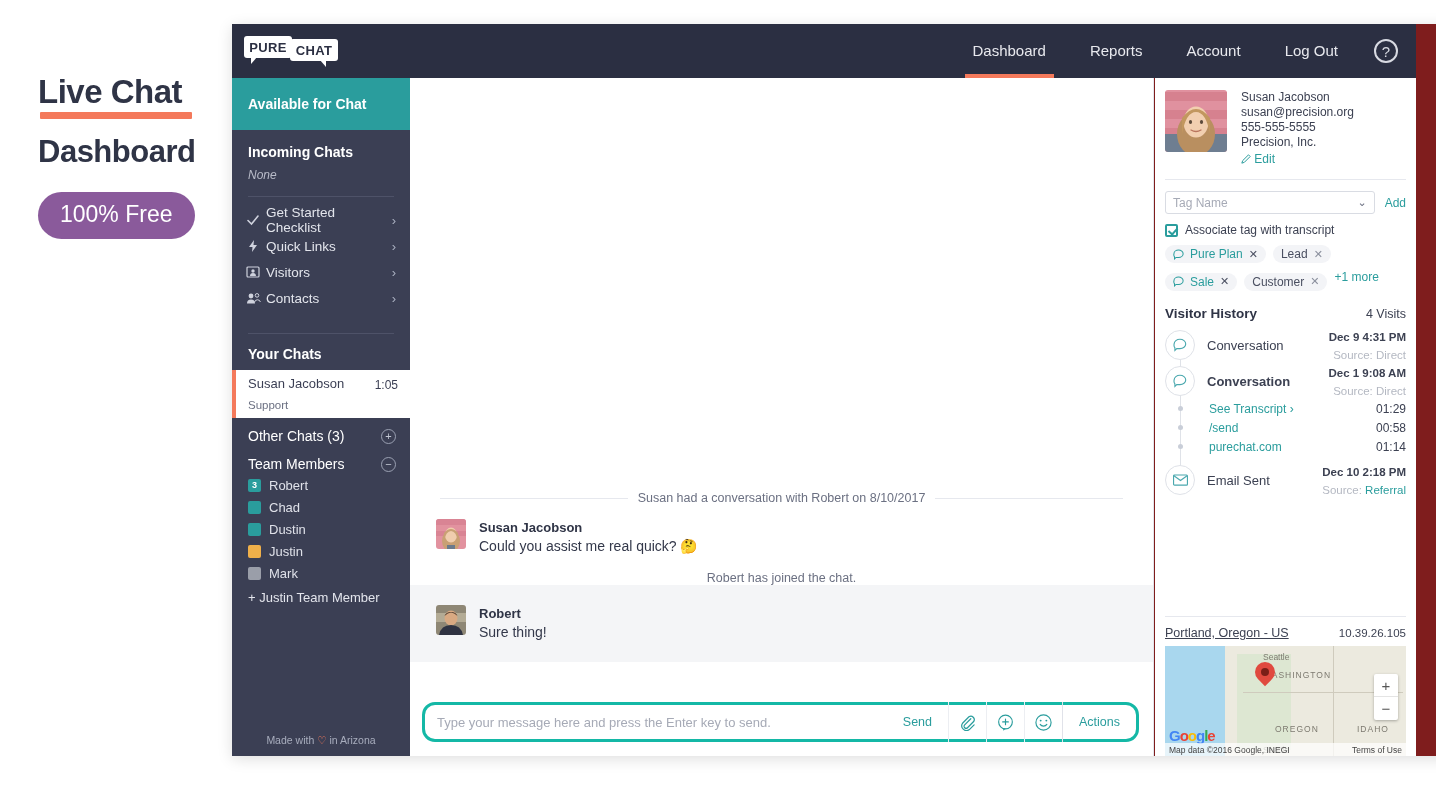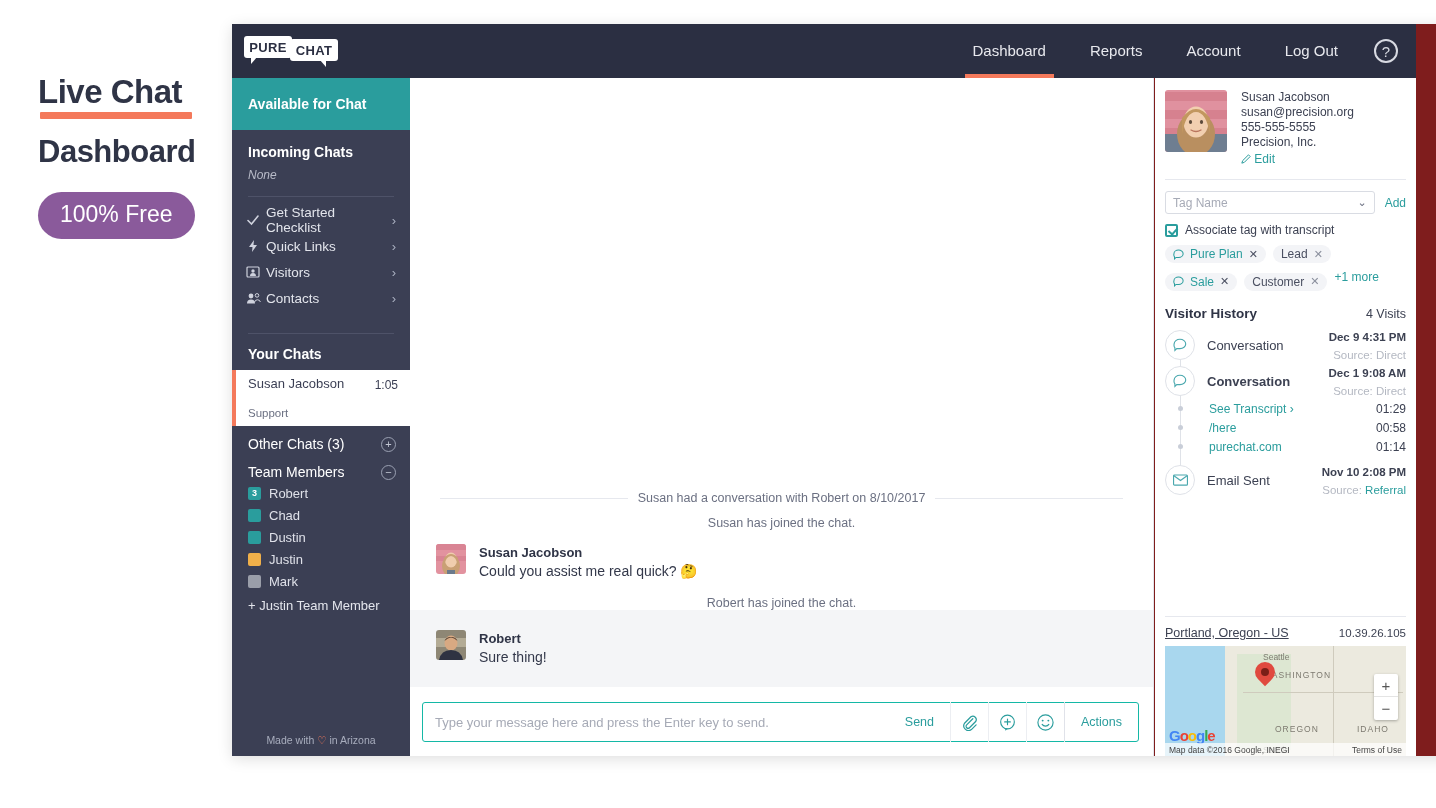--- a/index.html
+++ b/index.html
@@ -99,21 +99,21 @@
   .sb-ico { width: 20px; color: #cfd2dd; font-size: 13px; display: inline-block; }
   .sb-ico svg { display: block; }
   .sb-label { flex: 1; }
   .sb-chev { color: #aab0c0; font-size: 13px; }
   .sb-title2 { font-size: 14px; font-weight: bold; padding: 12px 16px 8px 16px; }
   .chat-active {
     background: #fff; border-left: 4px solid #f4795b;
     padding: 6px 12px 7px 12px; display: flex; align-items: flex-start; cursor: pointer;
   }
   .ca-name { font-size: 13px; color: #3b3f54; }
-  .ca-role { font-size: 11.5px; color: #6b7082; margin-top: 16px; }
+  .ca-role { font-size: 11.5px; color: #6b7082; margin-top: 8px; }
   .ca-time { margin-left: auto; font-size: 12px; color: #3b3f54; padding-top: 2px; }
   .sb-row {
     display: flex; align-items: center; padding: 10px 14px 2px 16px;
     font-size: 14px; font-weight: normal; cursor: pointer;
   }
   .circ-btn {
     margin-left: auto; width: 15px; height: 15px; border: 1px solid #9aa0b2;
     border-radius: 50%; color: #c3c7d4; font-size: 11px; line-height: 13px;
     text-align: center; cursor: pointer;
   }
@@ -146,21 +146,21 @@
   .sys-line { text-align: center; font-size: 12.5px; color: #6b7082; margin-top: 11px; }
   .msg { display: flex; padding: 14px 0 6px 26px; }
   .msg.alt { background: #f4f5f7; padding: 20px 0 22px 26px; }
   .av { width: 30px; height: 30px; border-radius: 3px; overflow: hidden; flex: 0 0 30px; margin-right: 13px; }
   .mbody { padding-top: 1px; }
   .m-who { font-size: 13px; font-weight: bold; color: #2f3446; }
   .m-txt { font-size: 14px; color: #33384a; margin-top: 3px; }
 
   .composer {
     position: absolute; left: 12px; right: 14px; bottom: 14px; height: 40px;
-    border: 1px solid #14b8a6; border-radius: 3px; display: flex; align-items: center;
+    border: 3px solid #14b8a6; border-radius: 13px; display: flex; align-items: center;
     background: #fff;
   }
   .comp-input {
     flex: 1; border: 0; outline: none; padding: 0 12px;
     font-size: 13px; color: #33384a; font-family: "Liberation Sans", sans-serif;
     background: transparent;
   }
   .comp-input::placeholder { color: #a6aab6; }
   .send-btn { font-size: 12.5px; color: #2a9d9d; padding: 0 16px 0 6px; cursor: pointer; text-align: right; }
   .comp-ico {
@@ -405,21 +405,20 @@
       <div class="sb-foot">
         <span>Made with </span><span class="heart">♡</span><span> in Arizona</span>
       </div>
     </div>
 
     <div class="chat">
       <div class="chat-scroll">
         <div class="sys-sep">
           <span>Susan had a conversation with Robert on 8/10/2017</span>
         </div>
-        <div class="sys-line">Susan has joined the chat.</div>
 
         <div class="msg">
           <div class="av">
             <svg width="30" height="30" viewBox="0 0 30 30">
               <rect width="30" height="30" fill="#e2929f"></rect>
               <rect y="0" width="30" height="6" fill="#d98494"></rect>
               <rect y="12" width="30" height="5" fill="#d98494"></rect>
               <ellipse cx="15" cy="22" rx="9" ry="11" fill="#c9a074"></ellipse>
               <ellipse cx="15" cy="16" rx="6" ry="7.5" fill="#f0cdae"></ellipse>
               <path d="M8 14 Q15 6 22 14 L22 22 Q20 12 15 12 Q10 12 8 22 Z" fill="#c9a074"></path>
@@ -586,39 +585,39 @@
             </span>
           </div>
 
           <div class="sub-row">
             <span class="dot"></span>
             <span class="sub-lbl">See Transcript ›</span>
             <span class="sub-time">01:29</span>
           </div>
           <div class="sub-row">
             <span class="dot"></span>
-            <span class="sub-lbl">/here</span>
+            <span class="sub-lbl">/send</span>
             <span class="sub-time">00:58</span>
           </div>
           <div class="sub-row">
             <span class="dot"></span>
             <span class="sub-lbl">purechat.com</span>
             <span class="sub-time">01:14</span>
           </div>
 
           <div class="tl-row" style="margin-top:6px">
             <div class="tl-circ">
               <svg width="15" height="12" viewBox="0 0 16 12">
                   <rect x="0.6" y="0.6" width="14.8" height="10.8" rx="1" fill="none" stroke="#4aa8ae" stroke-width="1.2"></rect>
                   <path d="M1 1.4 L8 6.6 L15 1.4" fill="none" stroke="#4aa8ae" stroke-width="1.2"></path>
                 </svg>
             </div>
             <span class="tl-lbl">Email Sent</span>
             <span class="tl-meta">
-              <span class="tl-date">Nov 10 2:08 PM</span><br>
+              <span class="tl-date">Dec 10 2:18 PM</span><br>
               <span class="tl-src"><span>Source: </span><span class="ref">Referral</span></span>
             </span>
           </div>
         </div>
       </div>
 
       <div class="geo">
         <div class="geo-hr"></div>
         <div class="geo-row">
           <span class="geo-city">Portland, Oregon - US</span>

